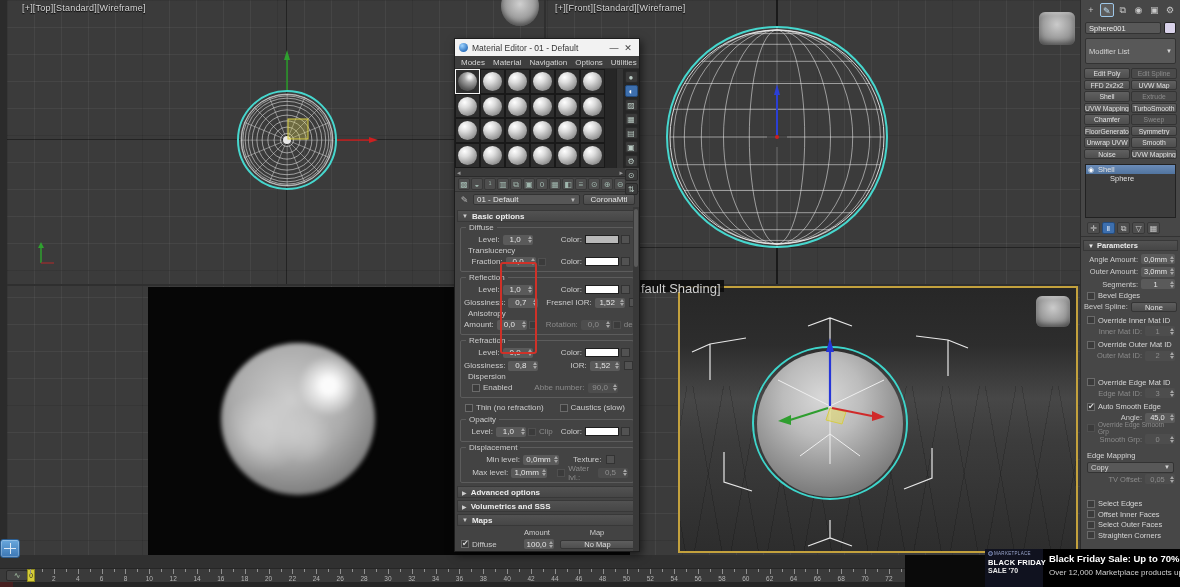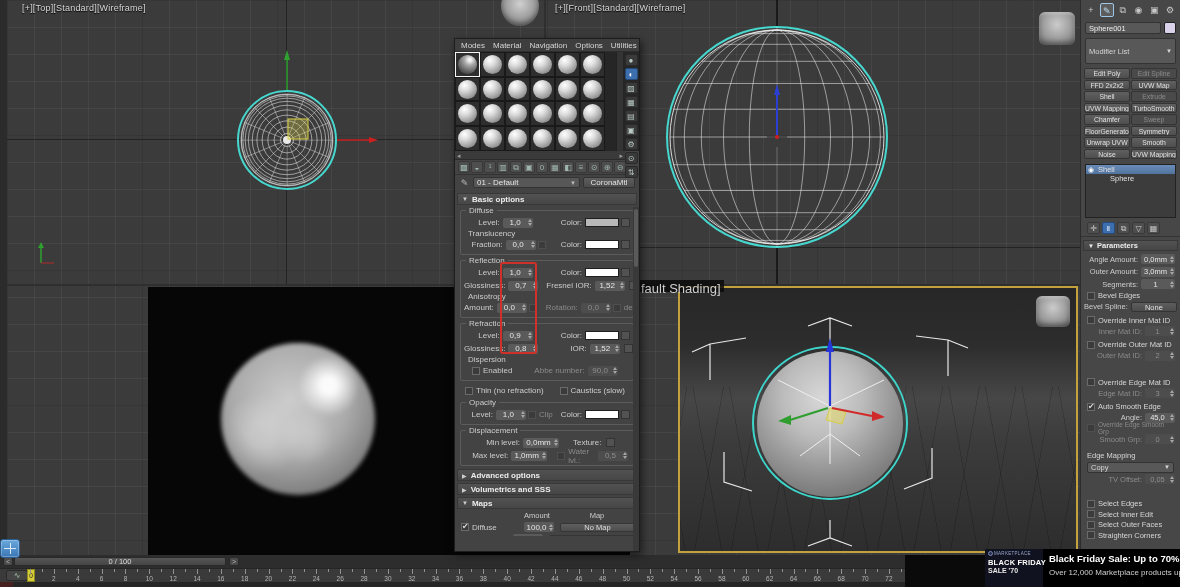--- a/index.html
+++ b/index.html
@@ -299,20 +299,26 @@
       </svg>
   </div>
   <div id="persp-label">fault Shading]</div>
   <div class="viewcube" style="left:1036px;top:296px;width:34px;height:31px;"></div>
 
   <div id="render-win">
     <div class="render-sphere"></div>
   </div>
 
   <div id="me">
+    <div class="me-title">
+      <span class="wicon"></span>
+      <span class="ttl">Material Editor - 01 - Default</span>
+      <span class="wbtn">—</span>
+      <span class="wbtn">✕</span>
+    </div>
     <div class="me-menu">
 
     <span>Modes</span>
         <span>Material</span>
         <span>Navigation</span>
         <span>Options</span>
         <span>Utilities</span>
       </div>
     <div class="me-slots-wrap">
       <div id="slots">
@@ -737,42 +743,37 @@
     </div>
     <div style="display:block;margin-top:14px;">
 
         <div class="cp-chkrow">
           <span class="chk"></span>
           <span>Select Edges</span>
         </div>
 
         <div class="cp-chkrow">
           <span class="chk"></span>
-          <span>Select Inner Edit</span>
+          <span>Offset Inner Faces</span>
         </div>
 
         <div class="cp-chkrow">
           <span class="chk"></span>
           <span>Select Outer Faces</span>
         </div>
 
         <div class="cp-chkrow">
           <span class="chk"></span>
           <span>Straighten Corners</span>
         </div>
       </div>
   </div>
 
   <div id="layout-tabs-btn"></div>
   <div id="timebar">
-    <div class="ts-row">
-      <span class="ts-btn">&lt;</span>
-      <span class="ts-track">0 / 100</span>
-      <span class="ts-btn">&gt;</span>
-    </div>
     <div id="ruler">
       <span class="cbtn">∿</span>
       <span class="marker">0</span>
     <span class="tick" style="left: 30px; height: 5px;"></span>
         <span class="tick" style="left: 41.93px; height: 3px;"></span>
         <span class="tick" style="left: 53.86px; height: 5px;"></span>
         <span class="tick" style="left: 65.79px; height: 3px;"></span>
         <span class="tick" style="left: 77.72px; height: 5px;"></span>
         <span class="tick" style="left: 89.65px; height: 3px;"></span>
         <span class="tick" style="left: 101.58px; height: 5px;"></span>

